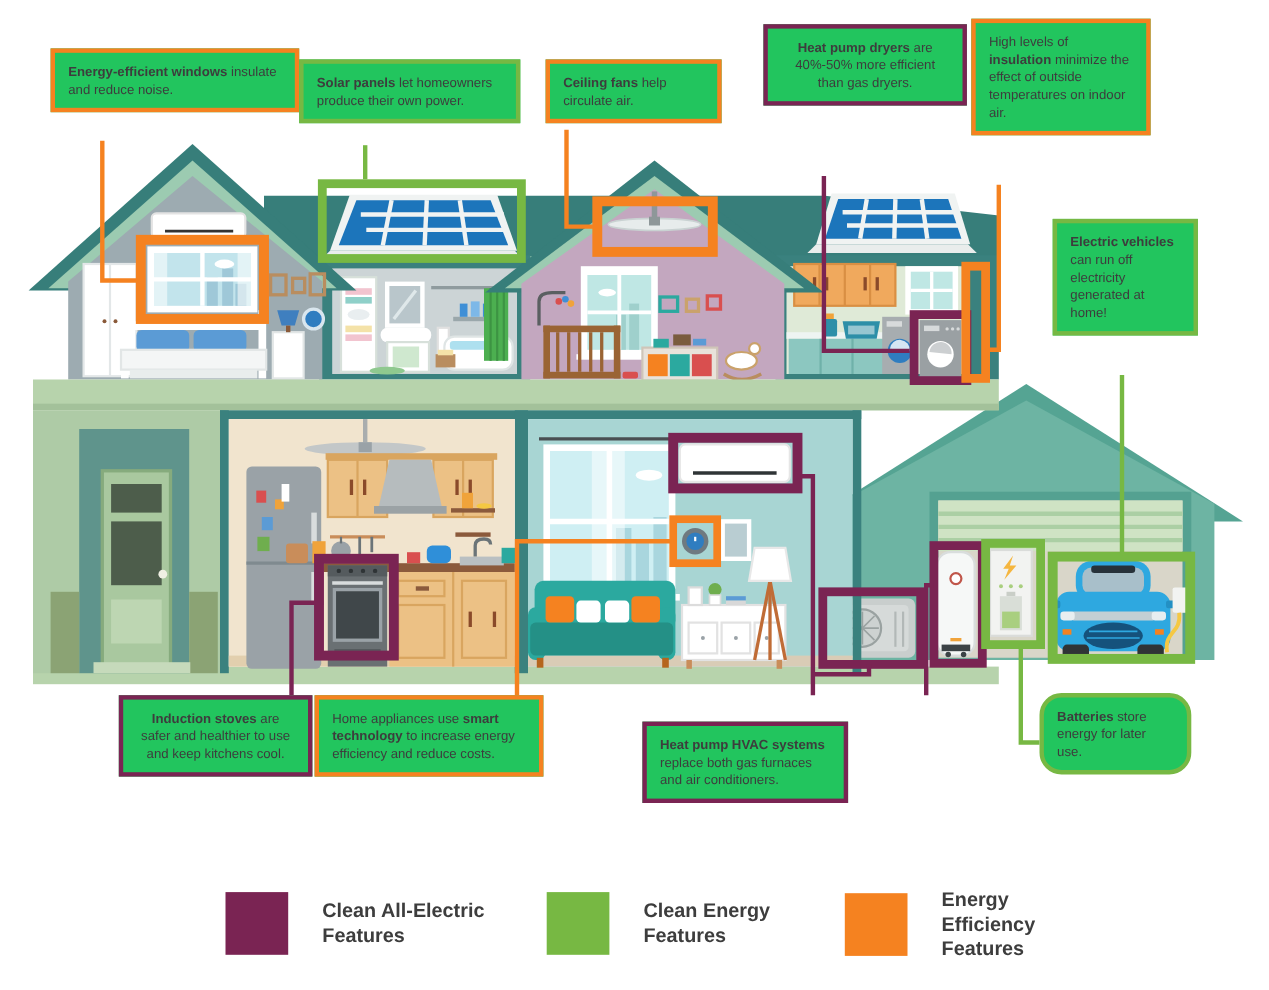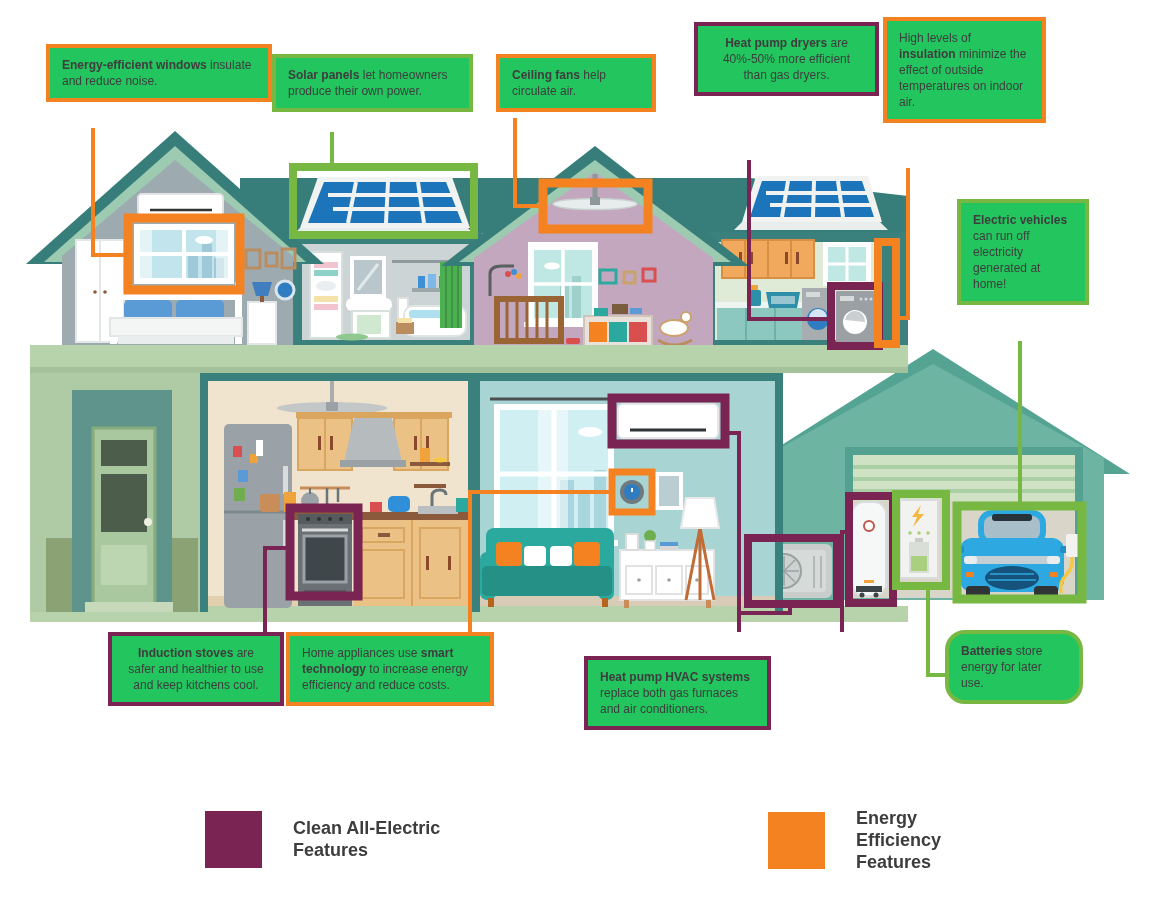--- a/index.html
+++ b/index.html
@@ -505,18 +505,22 @@
       <p><span class="b">Heat pump HVAC systems</span><span> replace both gas furnaces and air conditioners.</span></p>
     </div>
 <div class="callout" id="co-batteries" style="border-color: rgb(119, 184, 67); border-radius: 20px;">
       <p><span class="b">Batteries</span><span> store energy for later use.</span></p>
     </div>
 
 <div class="legend-item" id="lg-0">
   <div class="swatch" style="background-color: rgb(122, 36, 83);"></div>
   <div class="legend-label">Clean All-Electric Features</div>
 </div>
+<div class="legend-item" id="lg-1">
+  <div class="swatch" style="background-color: rgb(119, 184, 67);"></div>
+  <div class="legend-label">Clean Energy Features</div>
+</div>
 <div class="legend-item" id="lg-2">
   <div class="swatch" style="background-color: rgb(245, 130, 32);"></div>
   <div class="legend-label">Energy Efficiency Features</div>
 </div>
 
 </div>
 
 </body></html>

